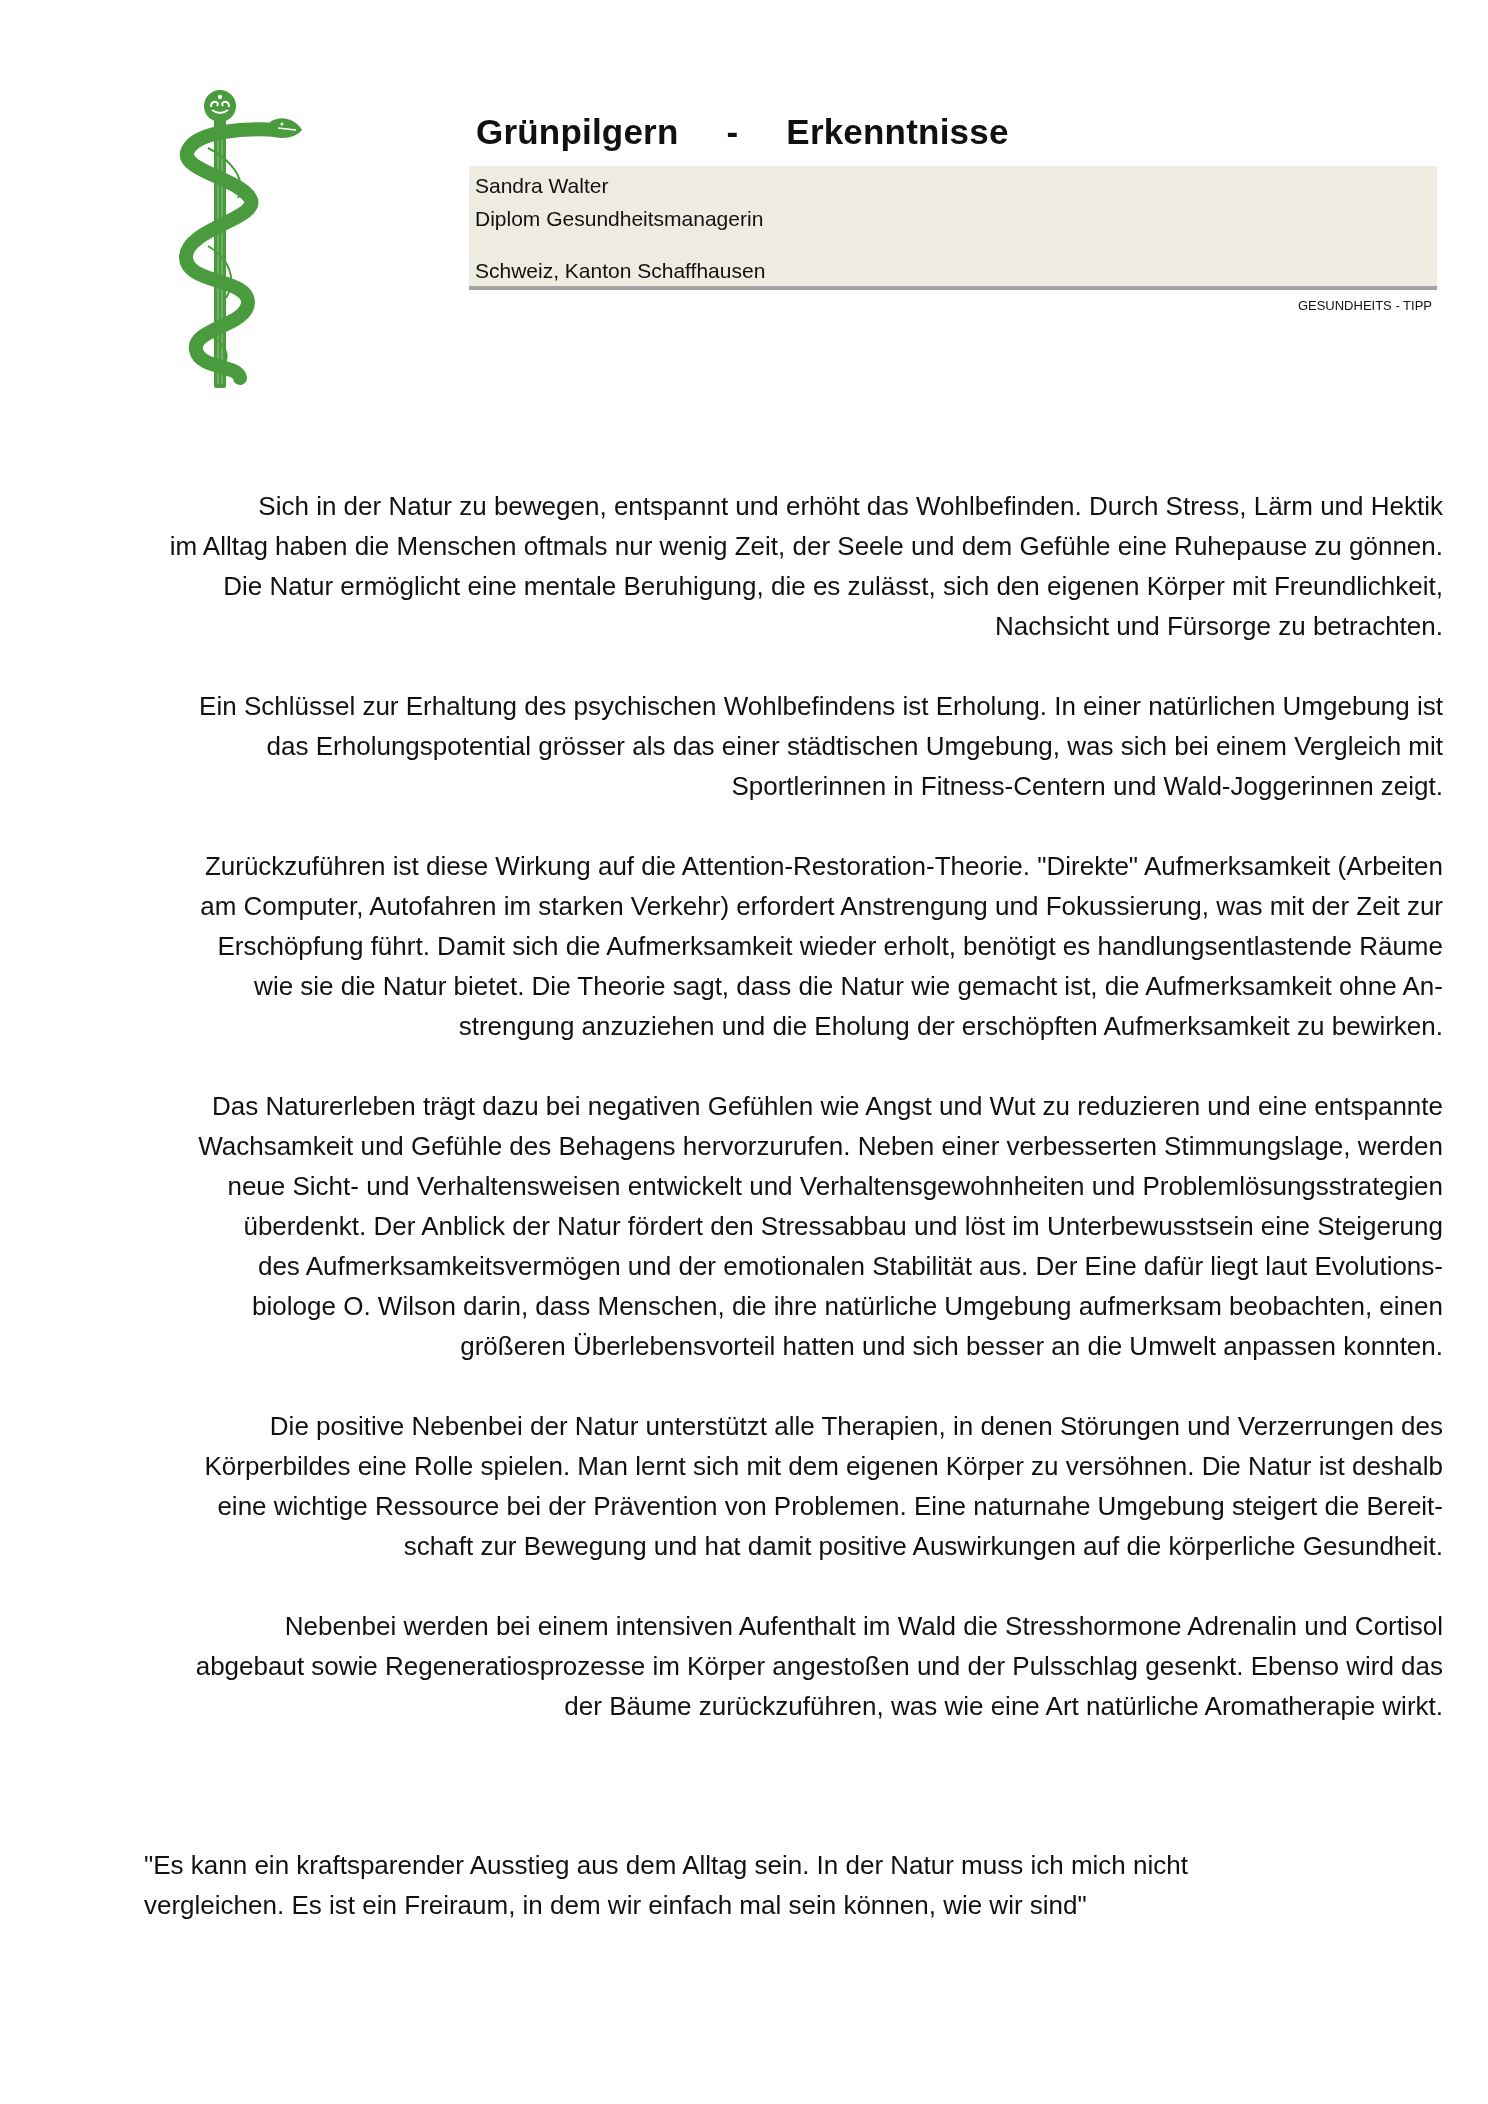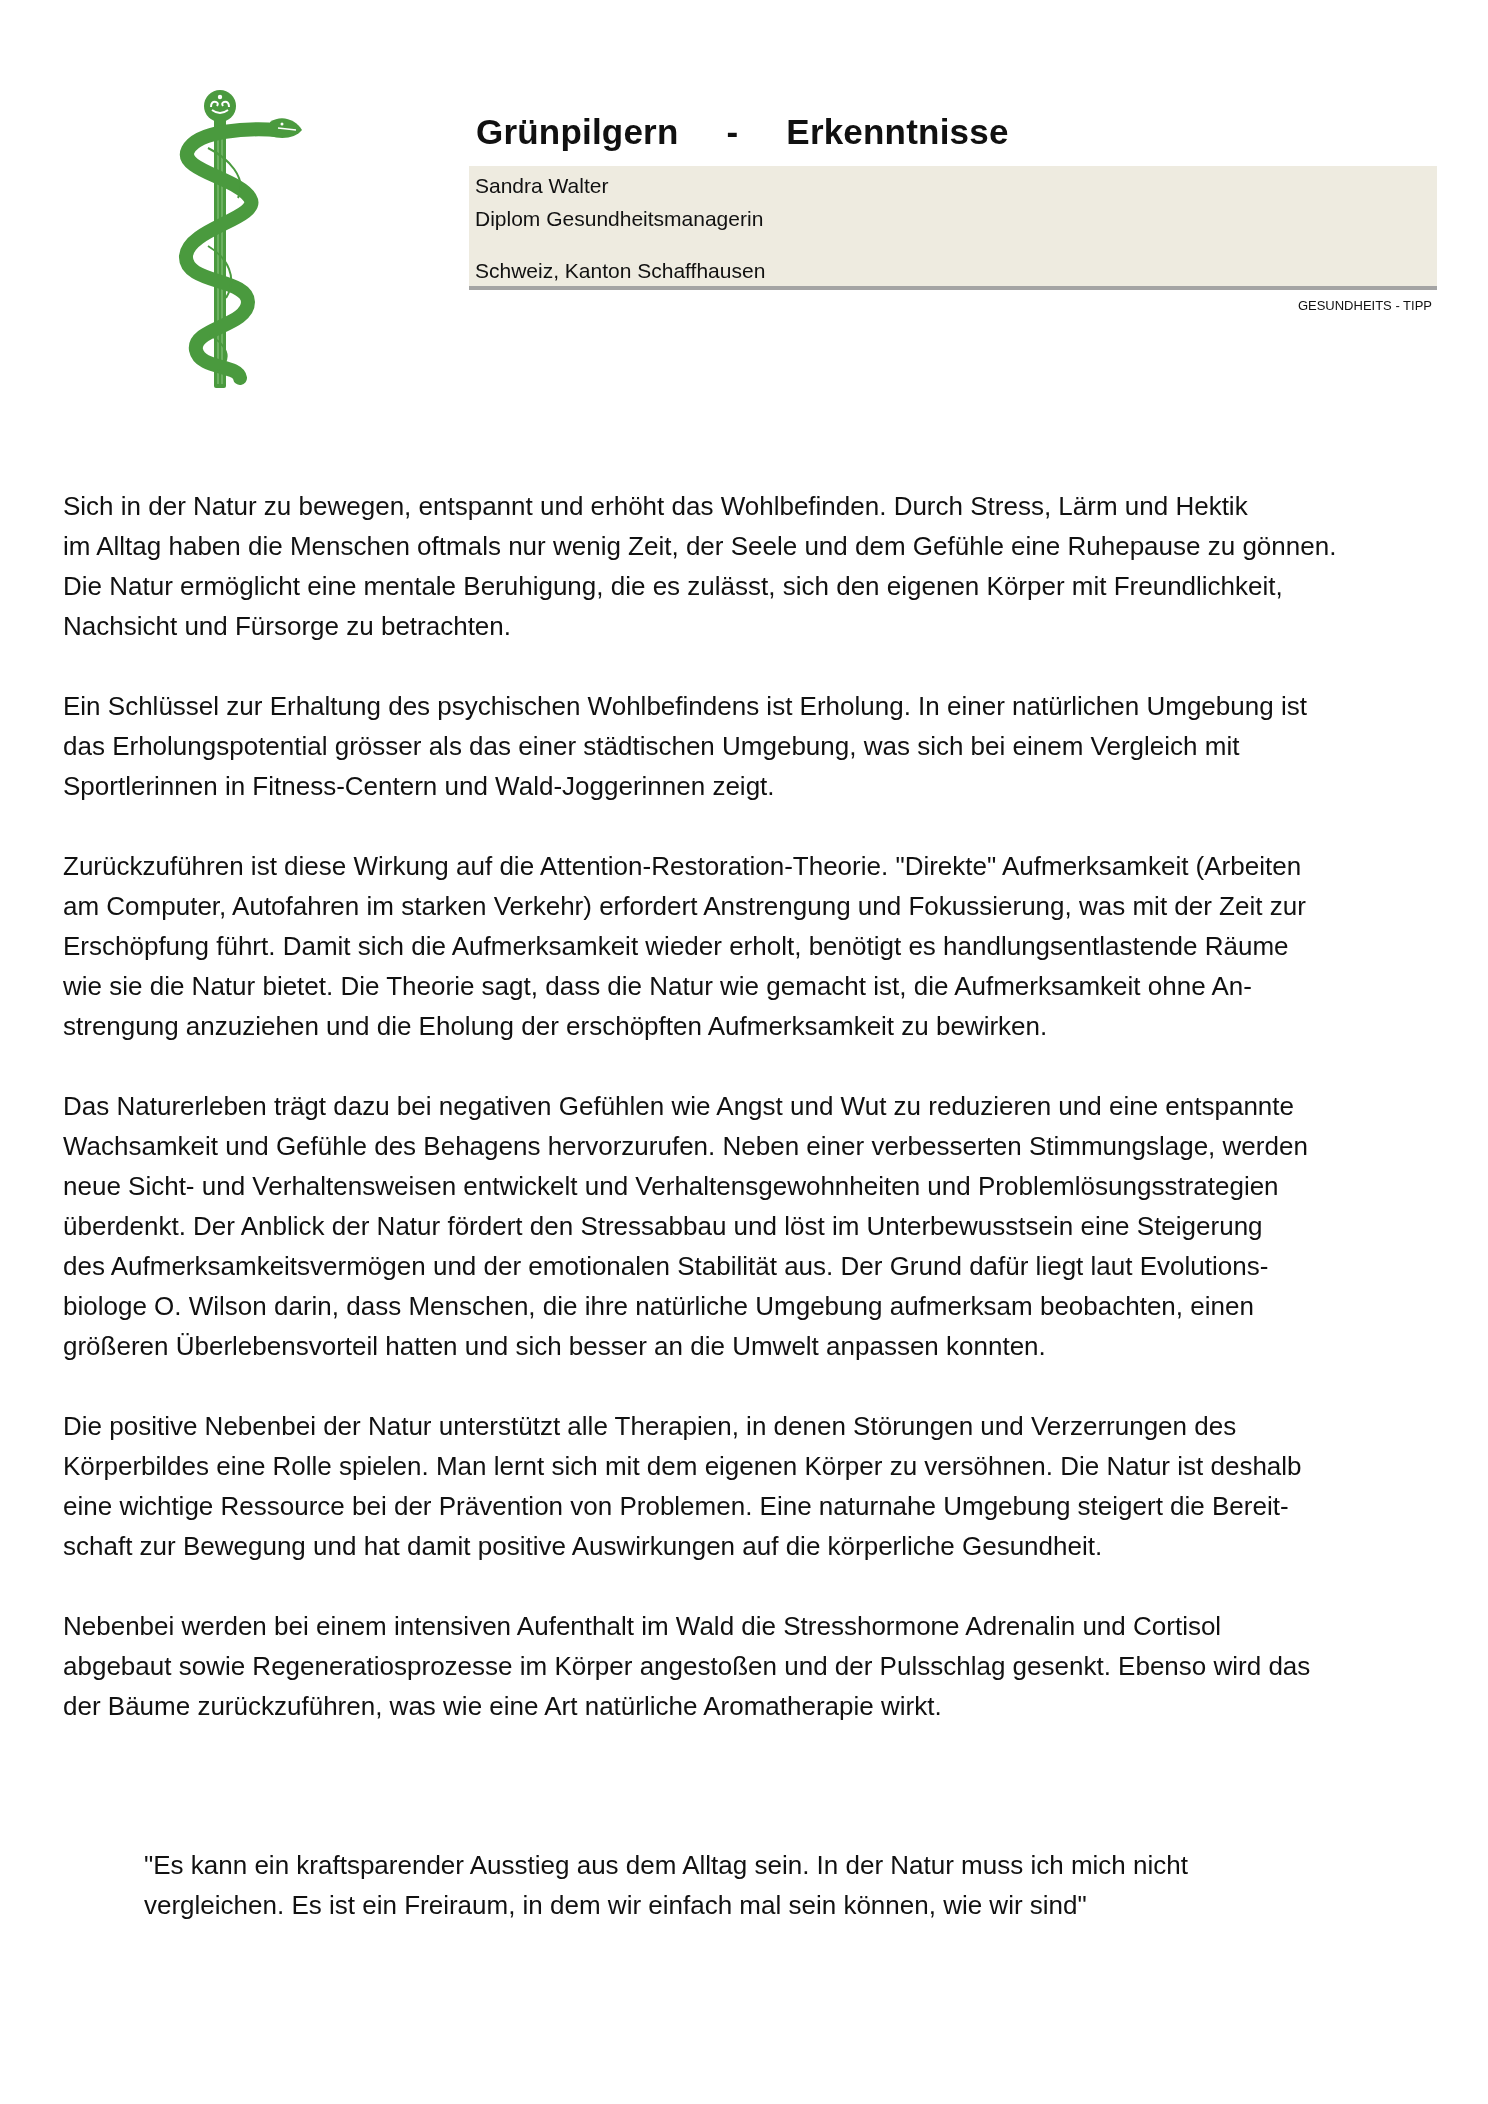--- a/index.html
+++ b/index.html
@@ -65,20 +65,21 @@
       color: #111;
     }
     .body-text {
       position: absolute;
       left: 63px;
       top: 486px;
       width: 1380px;
       font-size: 26px;
       line-height: 40px;
       color: #111;
+      text-align: right;
     }
     .para {
       margin: 0 0 40px 0;
     }
     .para .line {
       display: block;
       white-space: nowrap;
     }
     .quote {
       position: absolute;
@@ -160,21 +161,21 @@
     <span class="line">am Computer, Autofahren im starken Verkehr) erfordert Anstrengung und Fokussierung, was mit der Zeit zur</span>
     <span class="line">Erschöpfung führt. Damit sich die Aufmerksamkeit wieder erholt, benötigt es handlungsentlastende Räume</span>
     <span class="line">wie sie die Natur bietet. Die Theorie sagt, dass die Natur wie gemacht ist, die Aufmerksamkeit ohne An-</span>
     <span class="line">strengung anzuziehen und die Eholung der erschöpften Aufmerksamkeit zu bewirken.</span>
   </p>
   <p class="para">
     <span class="line">Das Naturerleben trägt dazu bei negativen Gefühlen wie Angst und Wut zu reduzieren und eine entspannte</span>
     <span class="line">Wachsamkeit und Gefühle des Behagens hervorzurufen. Neben einer verbesserten Stimmungslage, werden</span>
     <span class="line">neue Sicht- und Verhaltensweisen entwickelt und Verhaltensgewohnheiten und Problemlösungsstrategien</span>
     <span class="line">überdenkt. Der Anblick der Natur fördert den Stressabbau und löst im Unterbewusstsein eine Steigerung</span>
-    <span class="line">des Aufmerksamkeitsvermögen und der emotionalen Stabilität aus. Der Grund dafür liegt laut Evolutions-</span>
+    <span class="line">des Aufmerksamkeitsvermögen und der emotionalen Stabilität aus. Der Eine dafür liegt laut Evolutions-</span>
     <span class="line">biologe O. Wilson darin, dass Menschen, die ihre natürliche Umgebung aufmerksam beobachten, einen</span>
     <span class="line">größeren Überlebensvorteil hatten und sich besser an die Umwelt anpassen konnten.</span>
   </p>
   <p class="para">
     <span class="line">Die positive Nebenbei der Natur unterstützt alle Therapien, in denen Störungen und Verzerrungen des</span>
     <span class="line">Körperbildes eine Rolle spielen. Man lernt sich mit dem eigenen Körper zu versöhnen. Die Natur ist deshalb</span>
     <span class="line">eine wichtige Ressource bei der Prävention von Problemen. Eine naturnahe Umgebung steigert die Bereit-</span>
     <span class="line">schaft zur Bewegung und hat damit positive Auswirkungen auf die körperliche Gesundheit.</span>
   </p>
   <p class="para">

